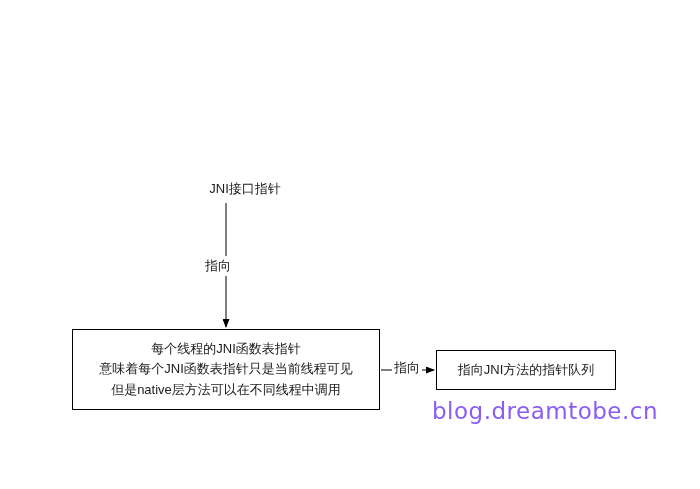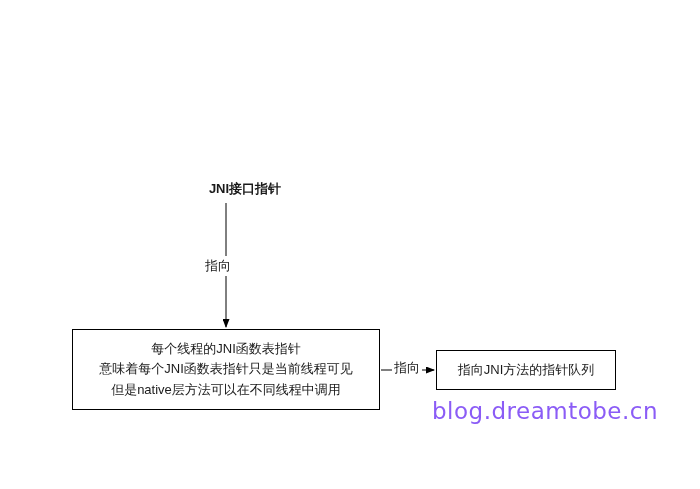--- a/index.html
+++ b/index.html
@@ -24,21 +24,20 @@
     color: #1a1a1a;
     white-space: nowrap;
     line-height: 1.5;
   }
   
   #top-label {
     left: 185px;
     top: 179px;
     width: 120px;
     text-align: center;
-    font-weight: bold;
   }
   
   #edge-label-vertical {
     left: 203px;
     top: 256px;
     font-size: 13px;
     color: #1a1a1a;
     background: #ffffff;
     padding: 0 2px;
   }

